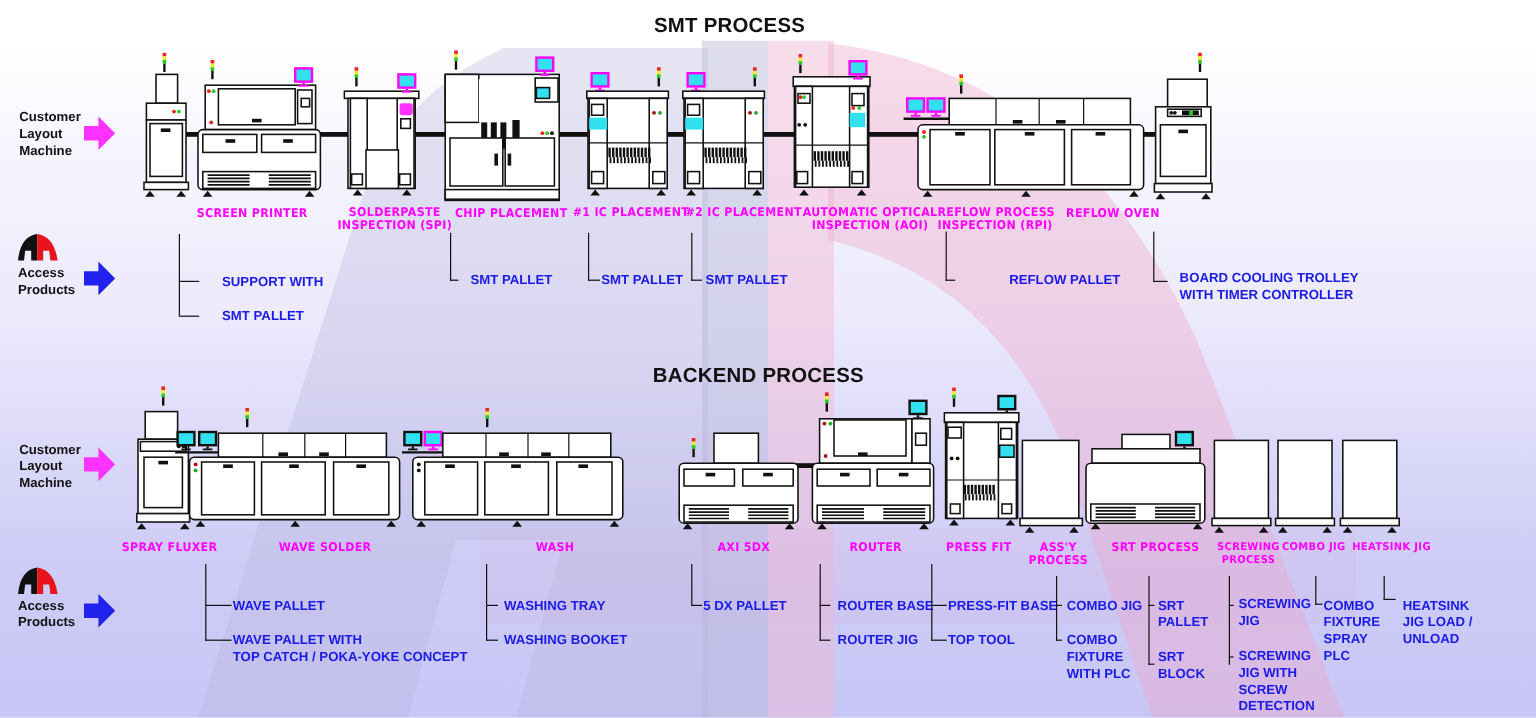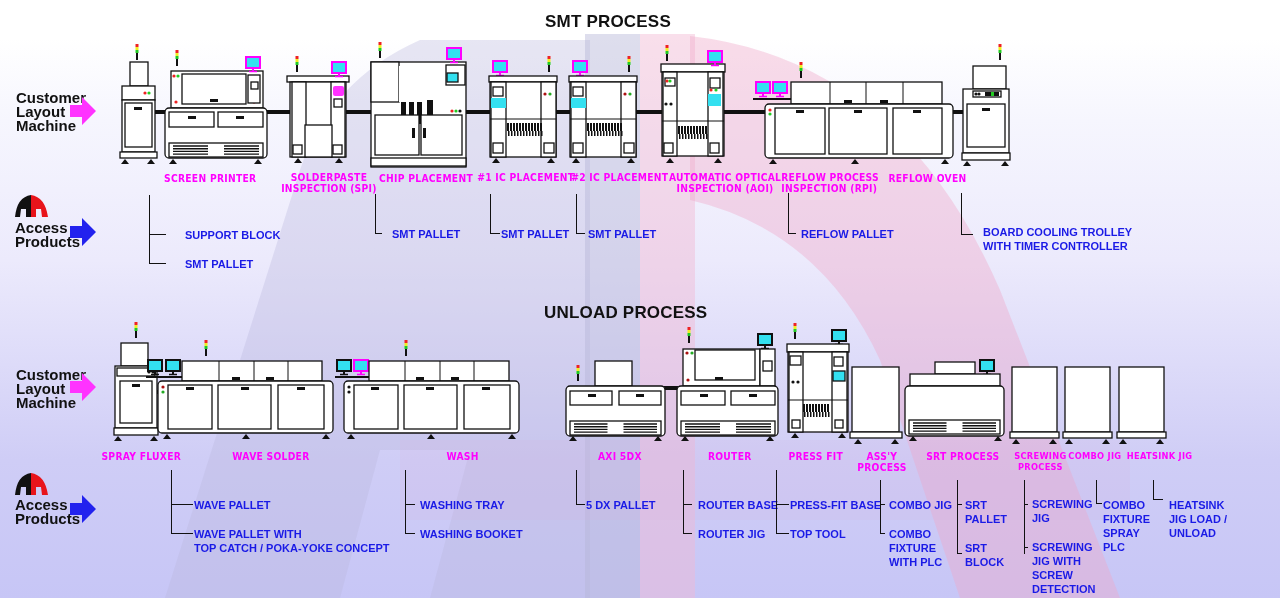--- a/index.html
+++ b/index.html
@@ -2,39 +2,39 @@
 <html><head>
 <meta charset="utf-8">
 <style>
   html,body{margin:0;padding:0;}
   body{width:1280px;height:598px;overflow:hidden;position:relative;
     font-family:"Liberation Sans","DejaVu Sans",sans-serif;
     background:linear-gradient(180deg,#ffffff 0px,#ffffff 38px,#f6f6fe 120px,#eceafc 260px,#e2e0fa 330px,#cfcdf6 460px,#c7c6f6 598px);}
   
   .wm{position:absolute;pointer-events:none;}
   .title{position:absolute;font-weight:bold;font-size:17px;color:#111;letter-spacing:0.2px;}
-  .side-label{position:absolute;font-weight:bold;font-size:15px;color:#111;line-height:14px;}
+  .side-label{position:absolute;font-weight:bold;font-size:11px;color:#111;line-height:14px;}
   .mlabel{position:absolute;color:#ff00ff;font-weight:bold;font-size:10px;line-height:11px;text-align:center;white-space:nowrap;letter-spacing:0.3px;font-family:"DejaVu Sans",sans-serif;transform:scaleX(0.92);}
   .prod{position:absolute;color:#1a1ae6;font-weight:bold;font-size:11px;line-height:14px;white-space:nowrap;}
   .bline{position:absolute;background:#111;}
   svg{position:absolute;left:0;top:0;}
 </style>
 </head>
 <body>
 
 <svg class="wm" width="1280" height="598" viewBox="0 0 1280 598">
   <path d="M165 598 L300 170 Q330 80 420 40 L590 40 L590 598 L430 598 L470 450 L380 450 L340 598 Z" fill="#b9b8dc" opacity="0.35"></path>
   <rect x="585" y="34" width="55" height="564" fill="#b5b5d6" opacity="0.45"></rect>
   <rect x="640" y="34" width="55" height="564" fill="#f2b8d2" opacity="0.45"></rect>
   <path d="M690 36 Q900 60 1000 290 L1120 598 L960 598 L880 360 Q820 230 690 200 Z" fill="#f0a8c8" opacity="0.4"></path>
   <rect x="400" y="440" width="730" height="80" fill="#d9b0dc" opacity="0.15"></rect>
 </svg>
 
 <div class="title" style="left:545px;top:12px;text-align:center;">SMT PROCESS</div>
-<div class="title" style="left:544px;top:303px;">UNLOAD PROCESS</div>
+<div class="title" style="left:544px;top:303px;">BACKEND PROCESS</div>
 
 <div class="side-label" style="left:16px;top:91px;">
   <div>Customer</div>
   <div>Layout</div>
   <div>Machine</div>
 </div>
 <div class="side-label" style="left:15px;top:221px;">
   <div>Access</div>
   <div>Products</div>
 </div>
@@ -607,38 +607,38 @@
     <div>REFLOW PROCESS</div>
     <div>INSPECTION (RPI)</div>
   </div>
 <div class="mlabel" style="left:885px;top:173px;">
     <div>REFLOW OVEN</div>
   </div>
 
 <div class="bline" style="left:149px;top:195px;width:1px;height:68px;"></div>
 <div class="bline" style="left:149px;top:234px;width:17px;height:1px;"></div>
 <div class="bline" style="left:149px;top:263px;width:17px;height:1px;"></div>
-<div class="prod" style="left:185px;top:228px;">SUPPORT BLOCK</div>
+<div class="prod" style="left:185px;top:228px;">SUPPORT WITH</div>
 <div class="prod" style="left:185px;top:257px;">SMT PALLET</div>
 
 <div class="bline" style="left:375px;top:194px;width:1px;height:40px;"></div>
 <div class="bline" style="left:375px;top:233px;width:7px;height:1px;"></div>
 <div class="prod" style="left:392px;top:227px;">SMT PALLET</div>
 
 <div class="bline" style="left:490px;top:194px;width:1px;height:40px;"></div>
 <div class="bline" style="left:490px;top:233px;width:10px;height:1px;"></div>
 <div class="prod" style="left:501px;top:227px;">SMT PALLET</div>
 
 <div class="bline" style="left:576px;top:194px;width:1px;height:40px;"></div>
 <div class="bline" style="left:576px;top:233px;width:9px;height:1px;"></div>
 <div class="prod" style="left:588px;top:227px;">SMT PALLET</div>
 
 <div class="bline" style="left:788px;top:193px;width:1px;height:41px;"></div>
 <div class="bline" style="left:788px;top:233px;width:8px;height:1px;"></div>
-<div class="prod" style="left:801px;top:227px;">REFLOW PALLET</div>
+<div class="prod" style="left:841px;top:227px;">REFLOW PALLET</div>
 
 <div class="bline" style="left:961px;top:193px;width:1px;height:42px;"></div>
 <div class="bline" style="left:961px;top:234px;width:12px;height:1px;"></div>
 <div class="prod" style="left:983px;top:225px;">
   <div>BOARD COOLING TROLLEY</div>
   <div>WITH TIMER CONTROLLER</div>
 </div>
 
 <div class="mlabel" style="left:98px;top:451px;">
     <div>SPRAY FLUXER</div>

